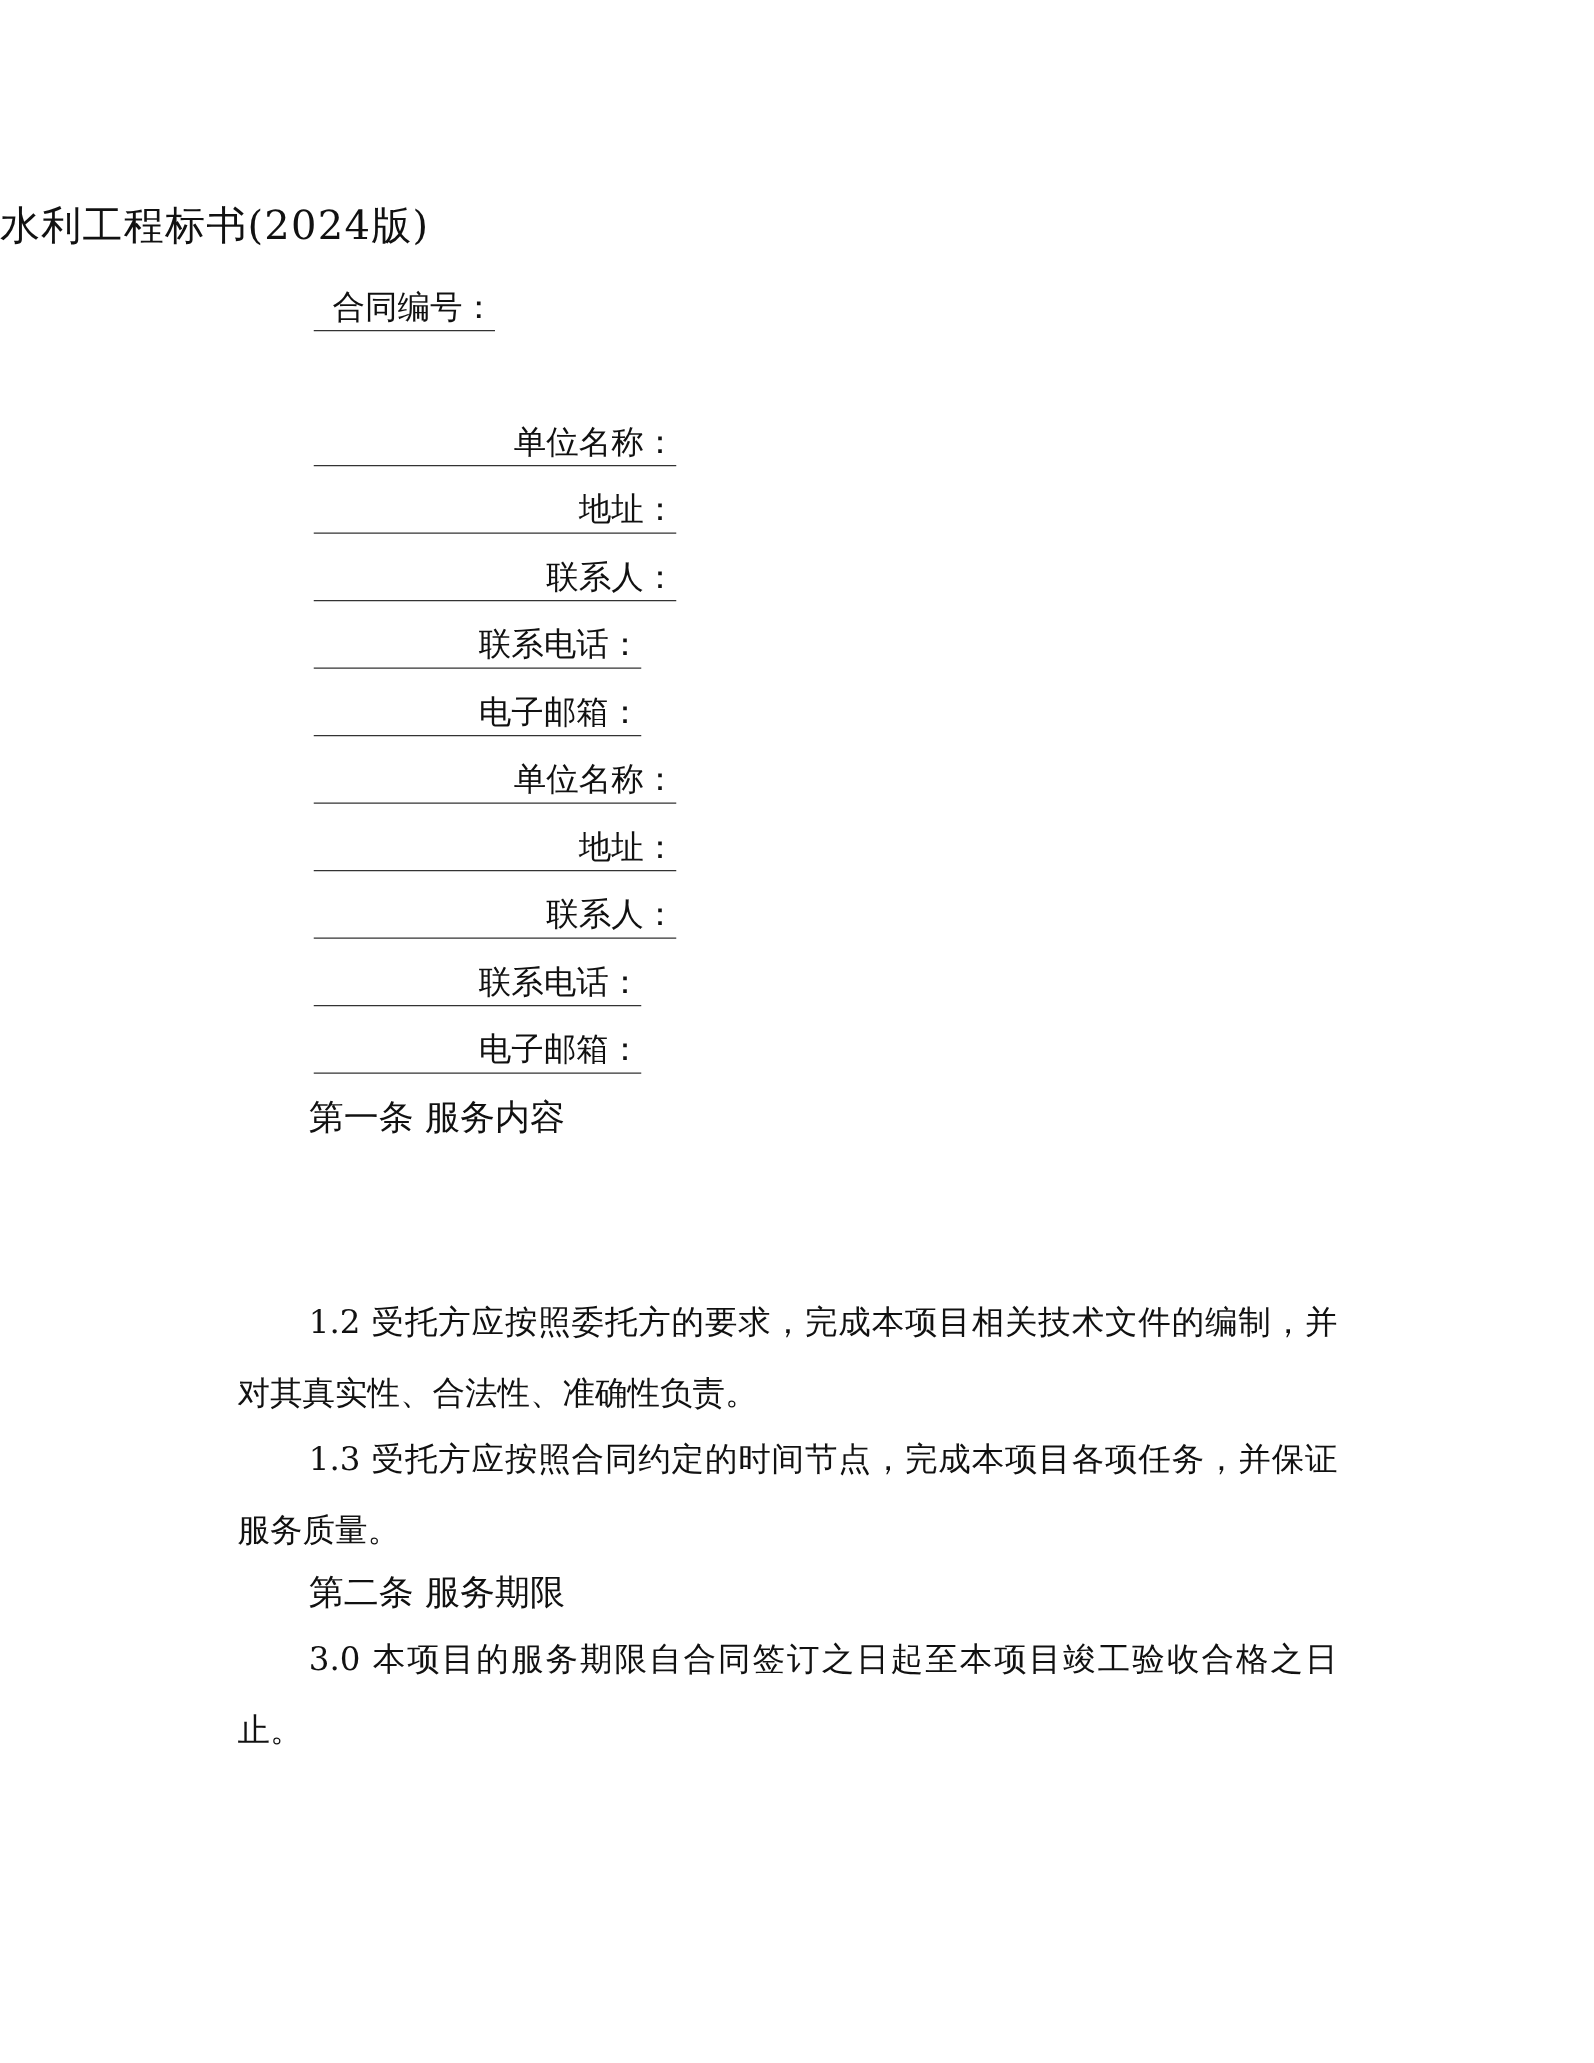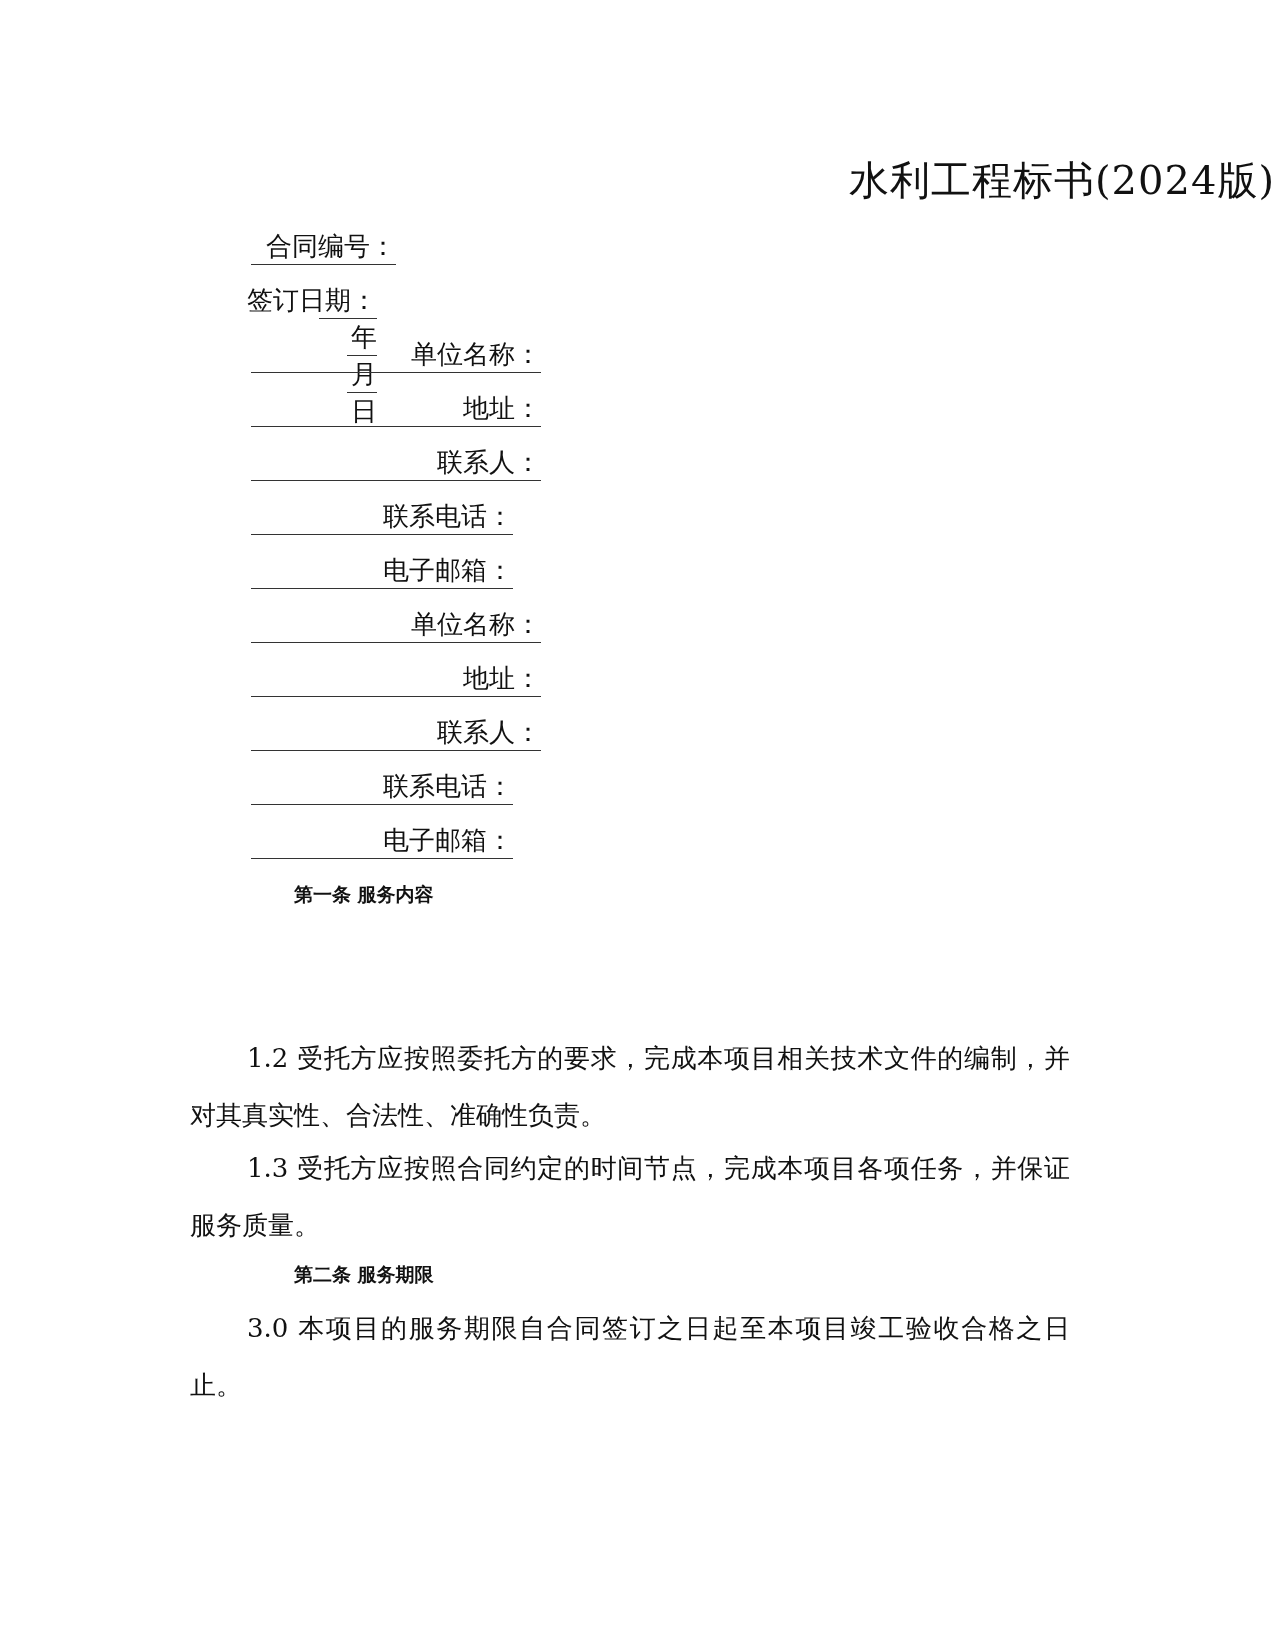--- a/index.html
+++ b/index.html
@@ -3,62 +3,52 @@
   <meta charset="utf-8">
   <style>
     html, body { margin: 0; padding: 0; background: #ffffff; }
     body {
       width: 1275px; height: 1650px; position: relative; overflow: hidden;
       font-family: "DejaVu Serif", "Liberation Serif", serif;
       color: #111111;
     }
     .page { position: absolute; left: 0; top: 0; width: 1275px; height: 1650px; }
     .title {
-      position: absolute; top: 150px; left: 0; width: 1275px; text-align: right;
-      font-size: 40px; letter-spacing: 1px; line-height: 60px;
+      position: absolute; top: 150px; left: 0; width: 1275px; text-align: left;
+      font-size: 32px; letter-spacing: 1px; line-height: 60px;
     }
     .field {
       position: absolute; left: 247px; font-size: 26px; line-height: 36px;
       height: 36px; white-space: nowrap; display: flex; align-items: flex-end; flex-direction: column;
     }
     .field .label { display: inline-block; }
     .field .blank {
       display: inline-block; border-bottom: 1.5px solid #333; height: 28px; margin-left: 4px;
     }
     .field .unit { display: inline-block; }
     .heading {
-      position: absolute; left: 247px; font-size: 19px; font-weight: bold; line-height: 36px;
+      position: absolute; left: 247px; font-size: 28px; font-weight: normal; line-height: 36px;
       font-family: "DejaVu Sans", "Liberation Sans", sans-serif;
-      margin-left: 47px;
     }
     .para {
       position: absolute; left: 190px; width: 880px; font-size: 26px; line-height: 57px;
       text-indent: 57px; text-align: justify;
     }
   </style>
 </head>
 <body>
 
 <div class="page">
   <div class="title">水利工程标书(2024版)</div>
 
   <div class="field" style="top:228px">
     <span class="label">合同编号：</span>
     <span class="blank" style="width:145px"></span>
   </div>
 
-  <div class="field" style="top:282px">
-    <span class="label">签订日期：</span>
-    <span class="blank" style="width:58px"></span>
-    <span class="unit">年</span>
-    <span class="blank" style="width:30px;margin-left:0"></span>
-    <span class="unit">月</span>
-    <span class="blank" style="width:30px;margin-left:0"></span>
-    <span class="unit">日</span>
-  </div>
 
   <div class="field" style="top:336px">
     <span class="label">单位名称：</span>
     <span class="blank" style="width:290px"></span>
   </div>
 
   <div class="field" style="top:390px">
     <span class="label">地址：</span>
     <span class="blank" style="width:290px"></span>
   </div>

